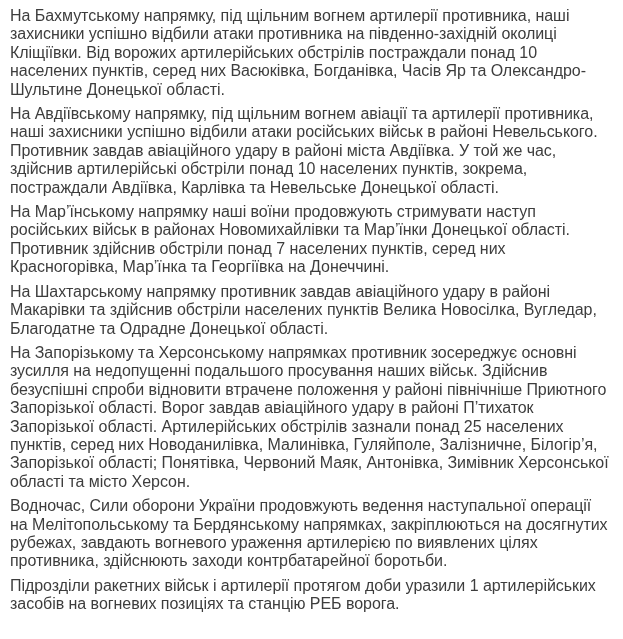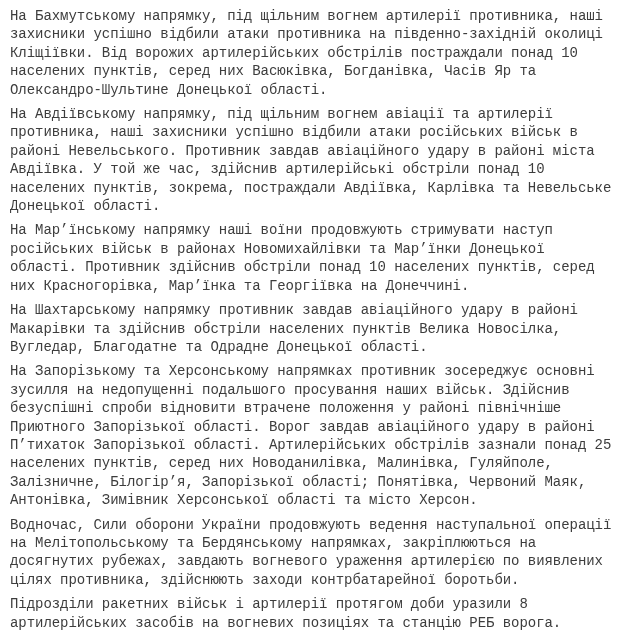--- a/index.html
+++ b/index.html
@@ -10,40 +10,40 @@
     width: 623px;
     height: 639px;
     background: #ffffff;
     overflow: hidden;
   }
   .post-text {
     box-sizing: border-box;
     width: 623px;
     height: 639px;
     padding: 7px 10px 6px 10px;
-    font-family: Liberation Mono, monospace;
-    font-size: 14px;
+    font-family: Liberation Sans, sans-serif;
+    font-size: 16px;
     line-height: 18.4px;
     letter-spacing: -0.05px;
     color: #3d3d3d;
     text-align: left;
     word-spacing: normal;
   }
   .post-text p {
     margin: 0 0 6px 0;
     padding: 0;
   }
   .post-text p:last-child {
     margin-bottom: 0;
   }
 </style>
 </head>
 <body style="background: rgb(255, 255, 255);">
 
 <div class="post-text" style="color: rgb(61, 61, 61);">
   <p>На Бахмутському напрямку, під щільним вогнем артилерії противника, наші захисники успішно відбили атаки противника на південно-західній околиці Кліщіївки. Від ворожих артилерійських обстрілів постраждали понад 10 населених пунктів, серед них Васюківка, Богданівка, Часів Яр та Олександро-Шультине Донецької області.</p>
   <p>На Авдіївському напрямку, під щільним вогнем авіації та артилерії противника, наші захисники успішно відбили атаки російських військ в районі Невельського. Противник завдав авіаційного удару в районі міста Авдіївка. У той же час, здійснив артилерійські обстріли понад 10 населених пунктів, зокрема, постраждали Авдіївка, Карлівка та Невельське Донецької області.</p>
-  <p>На Мар’їнському напрямку наші воїни продовжують стримувати наступ російських військ в районах Новомихайлівки та Мар’їнки Донецької області. Противник здійснив обстріли понад 10 населених пунктів, серед них Красногорівка, Мар’їнка та Георгіївка на Донеччині.</p>
+  <p>На Мар’їнському напрямку наші воїни продовжують стримувати наступ російських військ в районах Новомихайлівки та Мар’їнки Донецької області. Противник здійснив обстріли понад 7 населених пунктів, серед них Красногорівка, Мар’їнка та Георгіївка на Донеччині.</p>
   <p>На Шахтарському напрямку противник завдав авіаційного удару в районі Макарівки та здійснив обстріли населених пунктів Велика Новосілка, Вугледар, Благодатне та Одрадне Донецької області.</p>
   <p>На Запорізькому та Херсонському напрямках противник зосереджує основні зусилля на недопущенні подальшого просування наших військ. Здійснив безуспішні спроби відновити втрачене положення у районі північніше Приютного Запорізької області. Ворог завдав авіаційного удару в районі П’тихаток Запорізької області. Артилерійських обстрілів зазнали понад 25 населених пунктів, серед них Новоданилівка, Малинівка, Гуляйполе, Залізничне, Білогір’я, Запорізької області; Понятівка, Червоний Маяк, Антонівка, Зимівник Херсонської області та місто Херсон.</p>
   <p>Водночас, Сили оборони України продовжують ведення наступальної операції на Мелітопольському та Бердянському напрямках, закріплюються на досягнутих рубежах, завдають вогневого ураження артилерією по виявлених цілях противника, здійснюють заходи контрбатарейної боротьби.</p>
-  <p>Підрозділи ракетних військ і артилерії протягом доби уразили 8 артилерійських засобів на вогневих позиціях та станцію РЕБ ворога.</p>
+  <p>Підрозділи ракетних військ і артилерії протягом доби уразили 1 артилерійських засобів на вогневих позиціях та станцію РЕБ ворога.</p>
 </div>
 
 </body></html>

